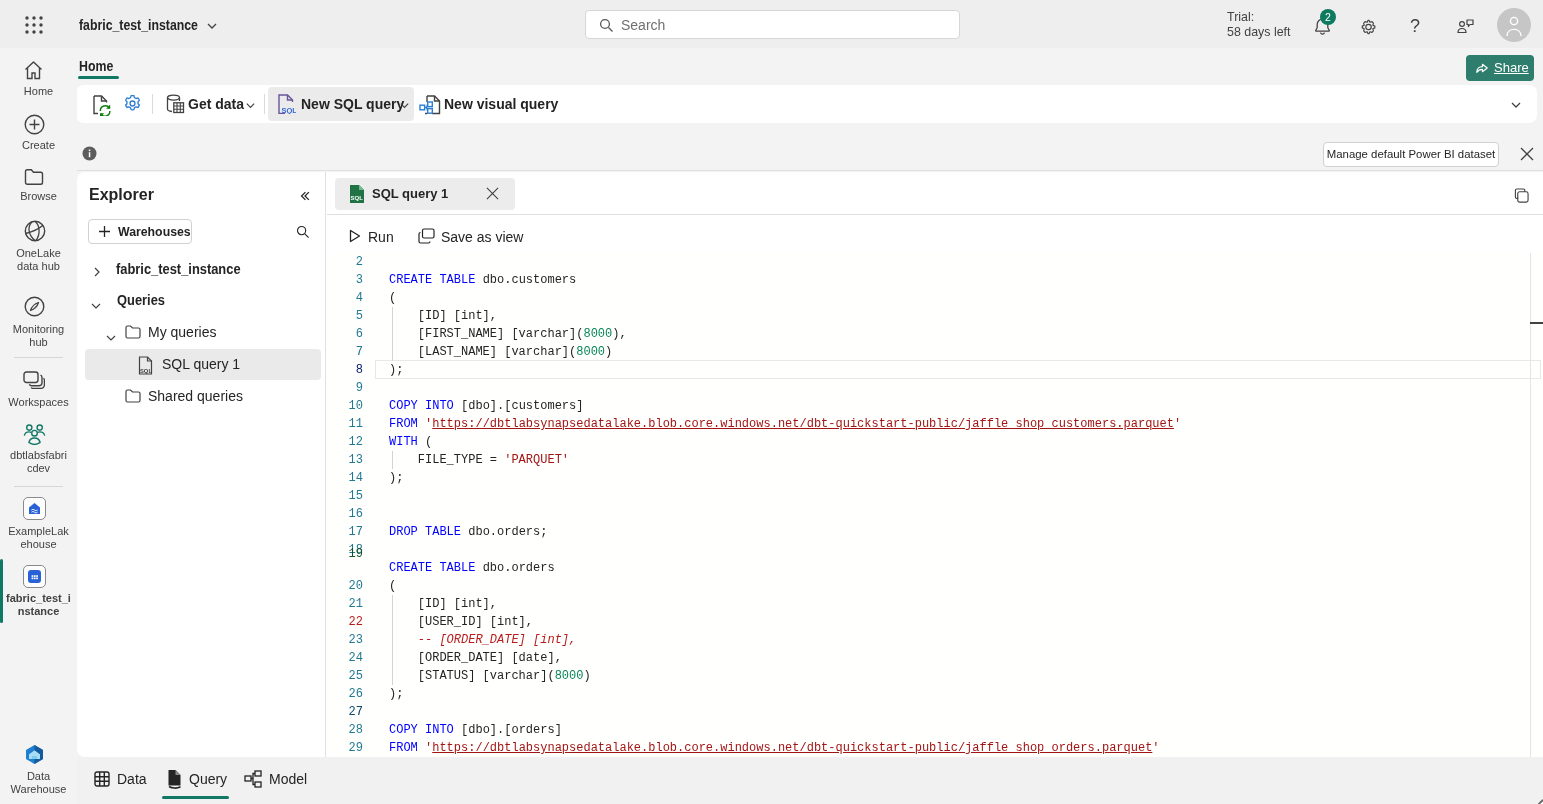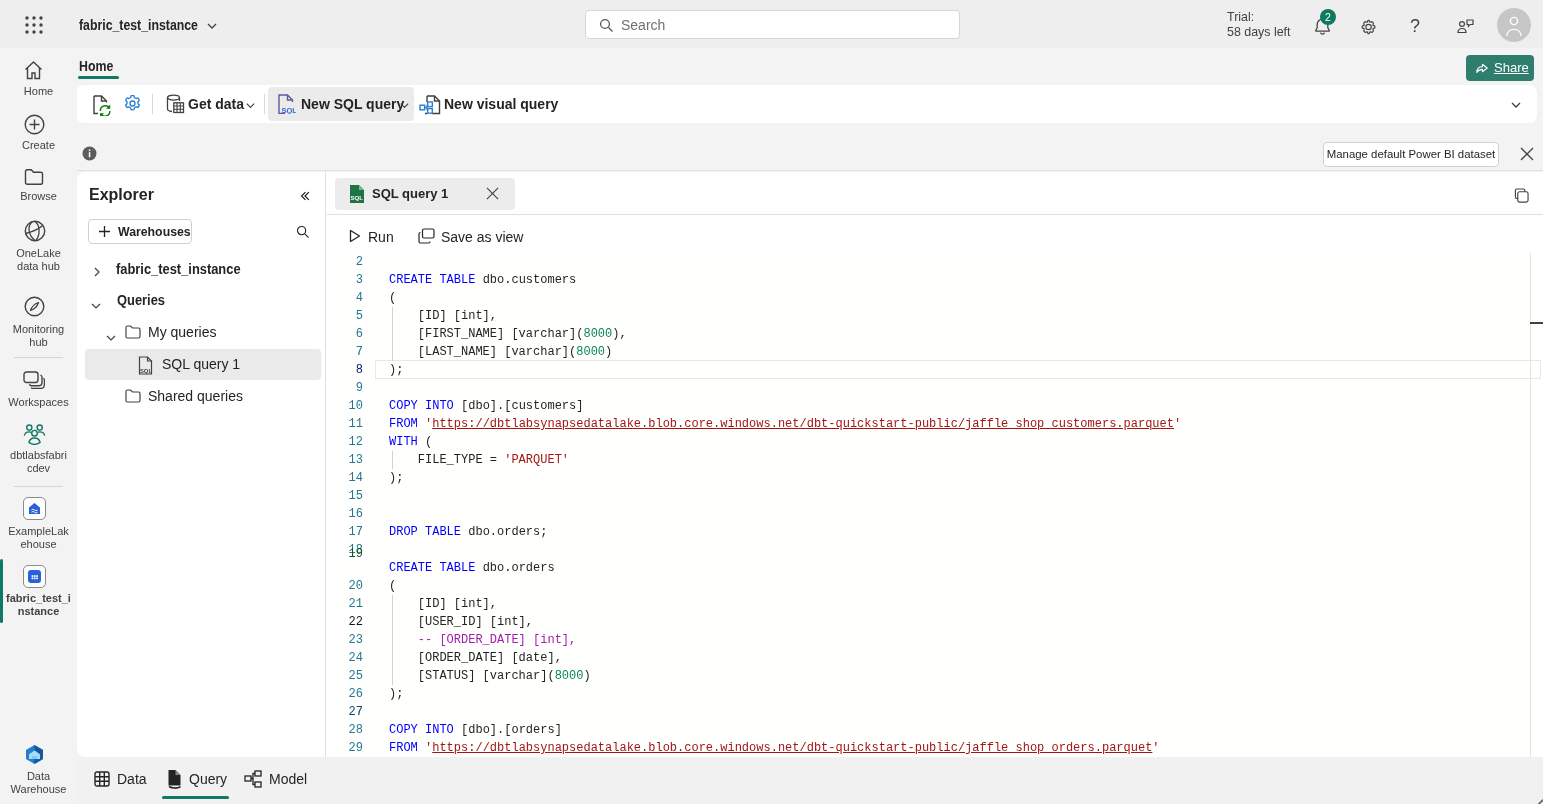--- a/index.html
+++ b/index.html
@@ -41,21 +41,21 @@
   #tabrow { position:absolute; left:0; top:0; width:1216px; height:43px; border-bottom:1px solid #e0e0e0; }
   #tab1 { position:absolute; left:8px; top:6px; width:180px; height:32px; background:#ececec; border-radius:4px; }
   #runrow { position:absolute; left:0; top:44px; width:1216px; height:37px; }
 
   #code { position:absolute; left:0; top:81px; width:1216px; height:504px; background:#fffffe; font-family:"Liberation Mono", monospace; font-size:12px; }
   .ln { position:absolute; width:36px; text-align:right; color:#237893; height:18px; line-height:18px; }
   .cl { position:absolute; left:62px; height:18px; line-height:18px; white-space:pre; }
   .k { color:#0000ff; }
   .s { color:#a31515;text-align:right; }
   .n { color:#098658; }
-  .c { color:#a21caf; }
+  .c { color:#b91c1c;font-style:italic; }
 
   
   #bottombar { position:absolute; left:77px; top:757px; width:1466px; height:47px; background:#f1f1f1; font-size:14px; }
 
   
   #rail { position:absolute; left:0; top:48px; width:77px; height:756px; background:#f3f3f3; }
   .railitem { position:absolute; width:77px; text-align:center; color:#424242; font-size:11px; line-height:13.2px; }
 </style>
 </head>
 <body>
@@ -298,21 +298,21 @@
 <div class="ln" style="top:252px;color:#237893">16</div>
 <div class="ln" style="top:270px;color:#237893">17</div>
 <div class="cl" style="top:270px"><span class="k">DROP</span> <span class="k">TABLE</span> dbo.orders;</div>
 <div class="ln" style="top:288px;color:#237893">18</div>
 <div class="ln" style="top:292px;color:#14532d">19</div>
 <div class="cl" style="top:306px"><span class="k">CREATE</span> <span class="k">TABLE</span> dbo.orders</div>
 <div class="ln" style="top:324px;color:#237893">20</div>
 <div class="cl" style="top:324px">(</div>
 <div class="ln" style="top:342px;color:#237893">21</div>
 <div class="cl" style="top:342px">    [ID] [int],</div>
-<div class="ln" style="top:360px;color:#0f172a">22</div>
+<div class="ln" style="top:360px;color:#b91c1c">22</div>
 <div class="cl" style="top:360px">    [USER_ID] [int],</div>
 <div class="ln" style="top:378px;color:#237893">23</div>
 <div class="cl" style="top:378px"><span class="c">    -- [ORDER_DATE] [int],</span></div>
 <div class="ln" style="top:396px;color:#237893">24</div>
 <div class="cl" style="top:396px">    [ORDER_DATE] [date],</div>
 <div class="ln" style="top:414px;color:#237893">25</div>
 <div class="cl" style="top:414px">    [STATUS] [varchar](<span class="n">8000</span>)</div>
 <div class="ln" style="top:432px;color:#237893">26</div>
 <div class="cl" style="top:432px">);</div>
 <div class="ln" style="top:450px;color:#0c4a6e">27</div>

